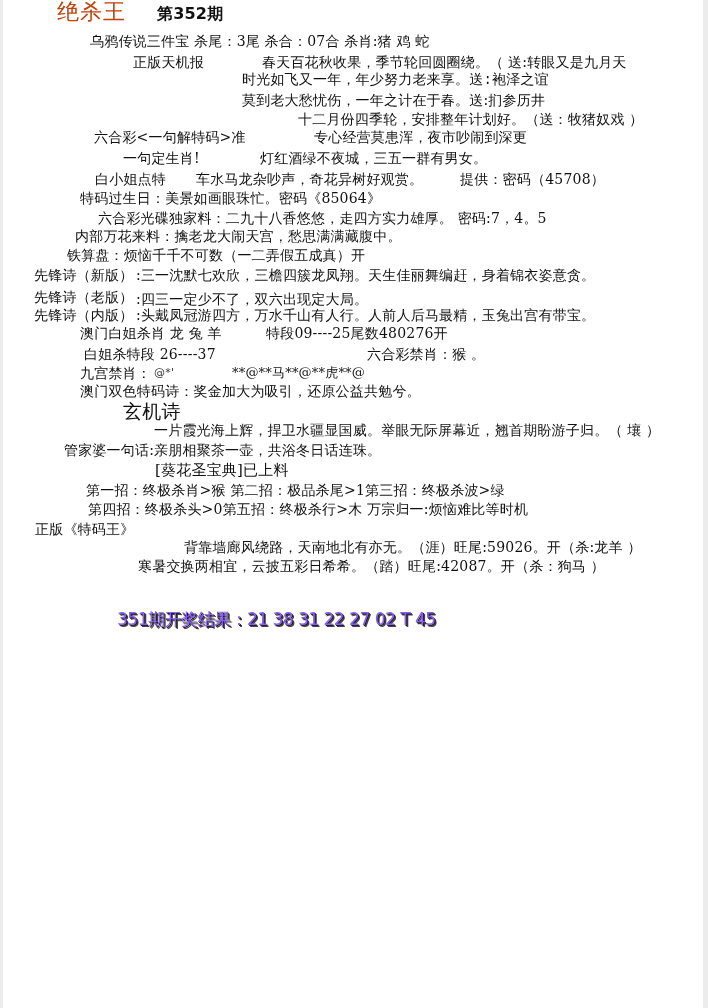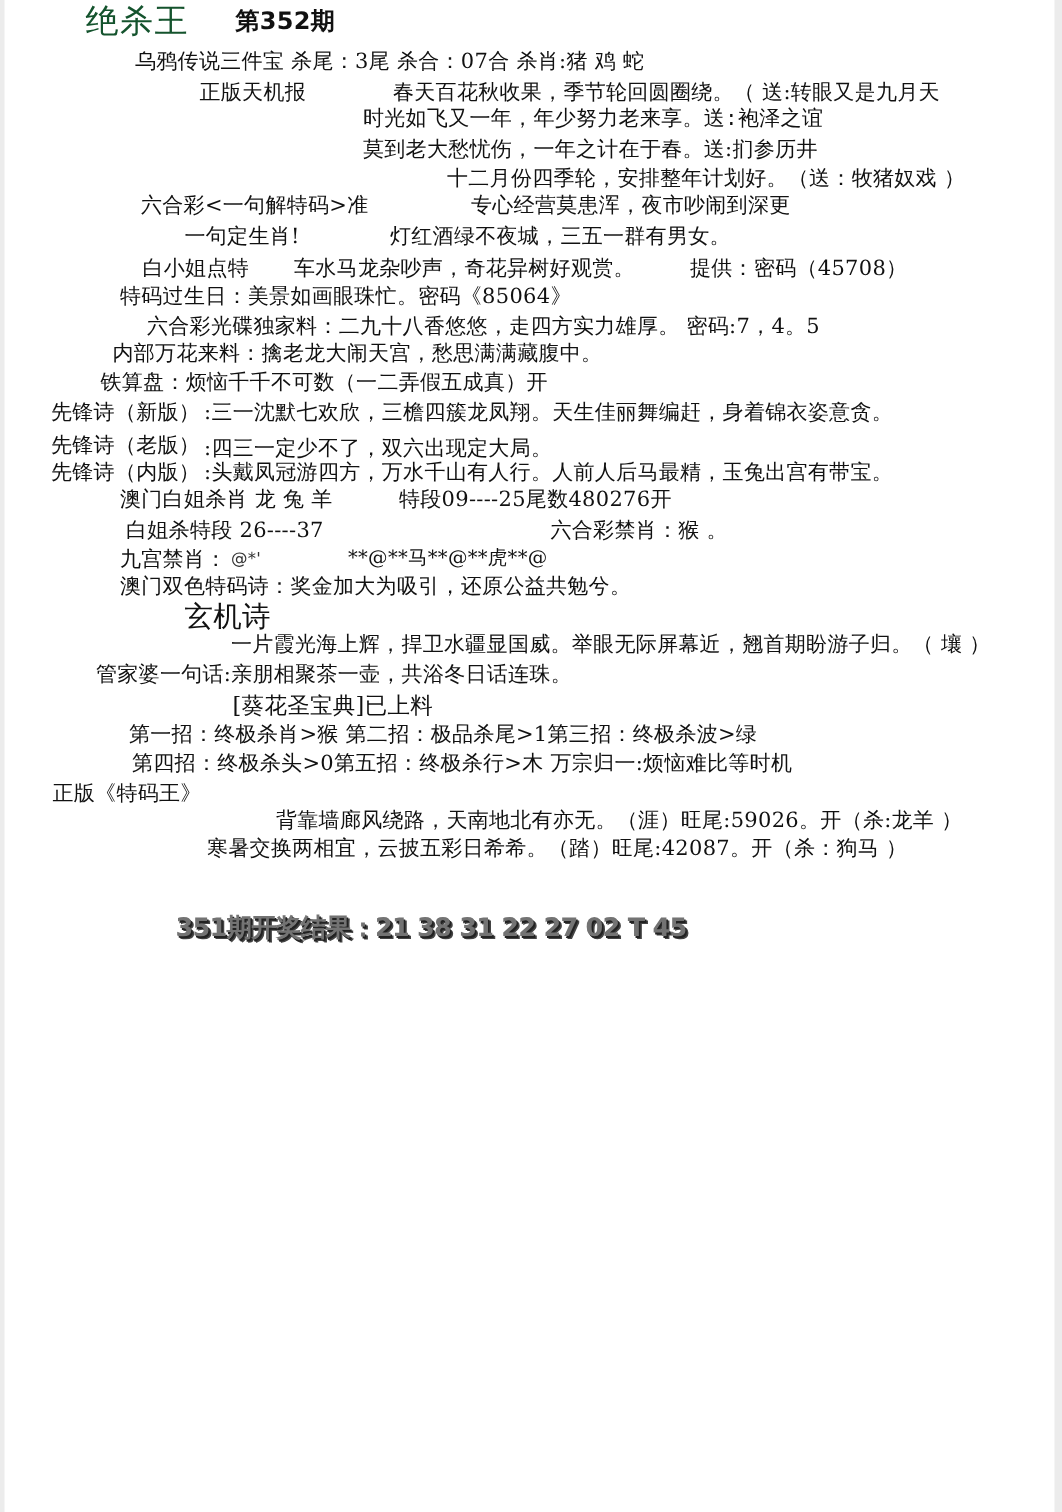--- a/index.html
+++ b/index.html
@@ -5,26 +5,26 @@
   html, body { margin:0; padding:0; }
   body {
     width:708px; height:1008px; position:relative; overflow:hidden;
     background:#ffffff;
     font-family:"DejaVu Serif", "Liberation Serif", serif;
     color:#111;
   }
   .edge-left { position:absolute; left:0; top:0; width:3px; height:1008px; background:#ececec; }
   .edge-right { position:absolute; right:0; top:0; width:5px; height:1008px; background:#ececec; }
   .t { position:absolute; white-space:nowrap; font-size:14px; line-height:18px; letter-spacing:0.2px; }
-  .brand { color:#14532d; font-size:22px; line-height:26px; letter-spacing:1px; font-family:Liberation Serif, serif; }
+  .brand { color:#c2410c; font-size:22px; line-height:26px; letter-spacing:1px; font-family:Liberation Mono, monospace; }
   .issue { font-family:"DejaVu Sans", sans-serif; font-weight:bold; font-size:16px; line-height:22px; }
   .sans { font-family:"DejaVu Sans", sans-serif; }
   .result {
-    font-family:"DejaVu Sans", sans-serif; font-weight:bold; font-size:17px;
-    color:#737373; letter-spacing:-0.5px;
+    font-family:"DejaVu Sans", sans-serif; font-weight:normal; font-size:17px;
+    color:#8b5cf6; letter-spacing:-0.5px;
     text-shadow: 1px 1px 0 #222, 2px 2px 0 #444;
   }
 </style>
 </head>
 <body>
 
 <div class="edge-left"></div>
 <div class="edge-right"></div>
 
 <div class="t brand" style="left:57px; top:1px;">绝杀王</div>

